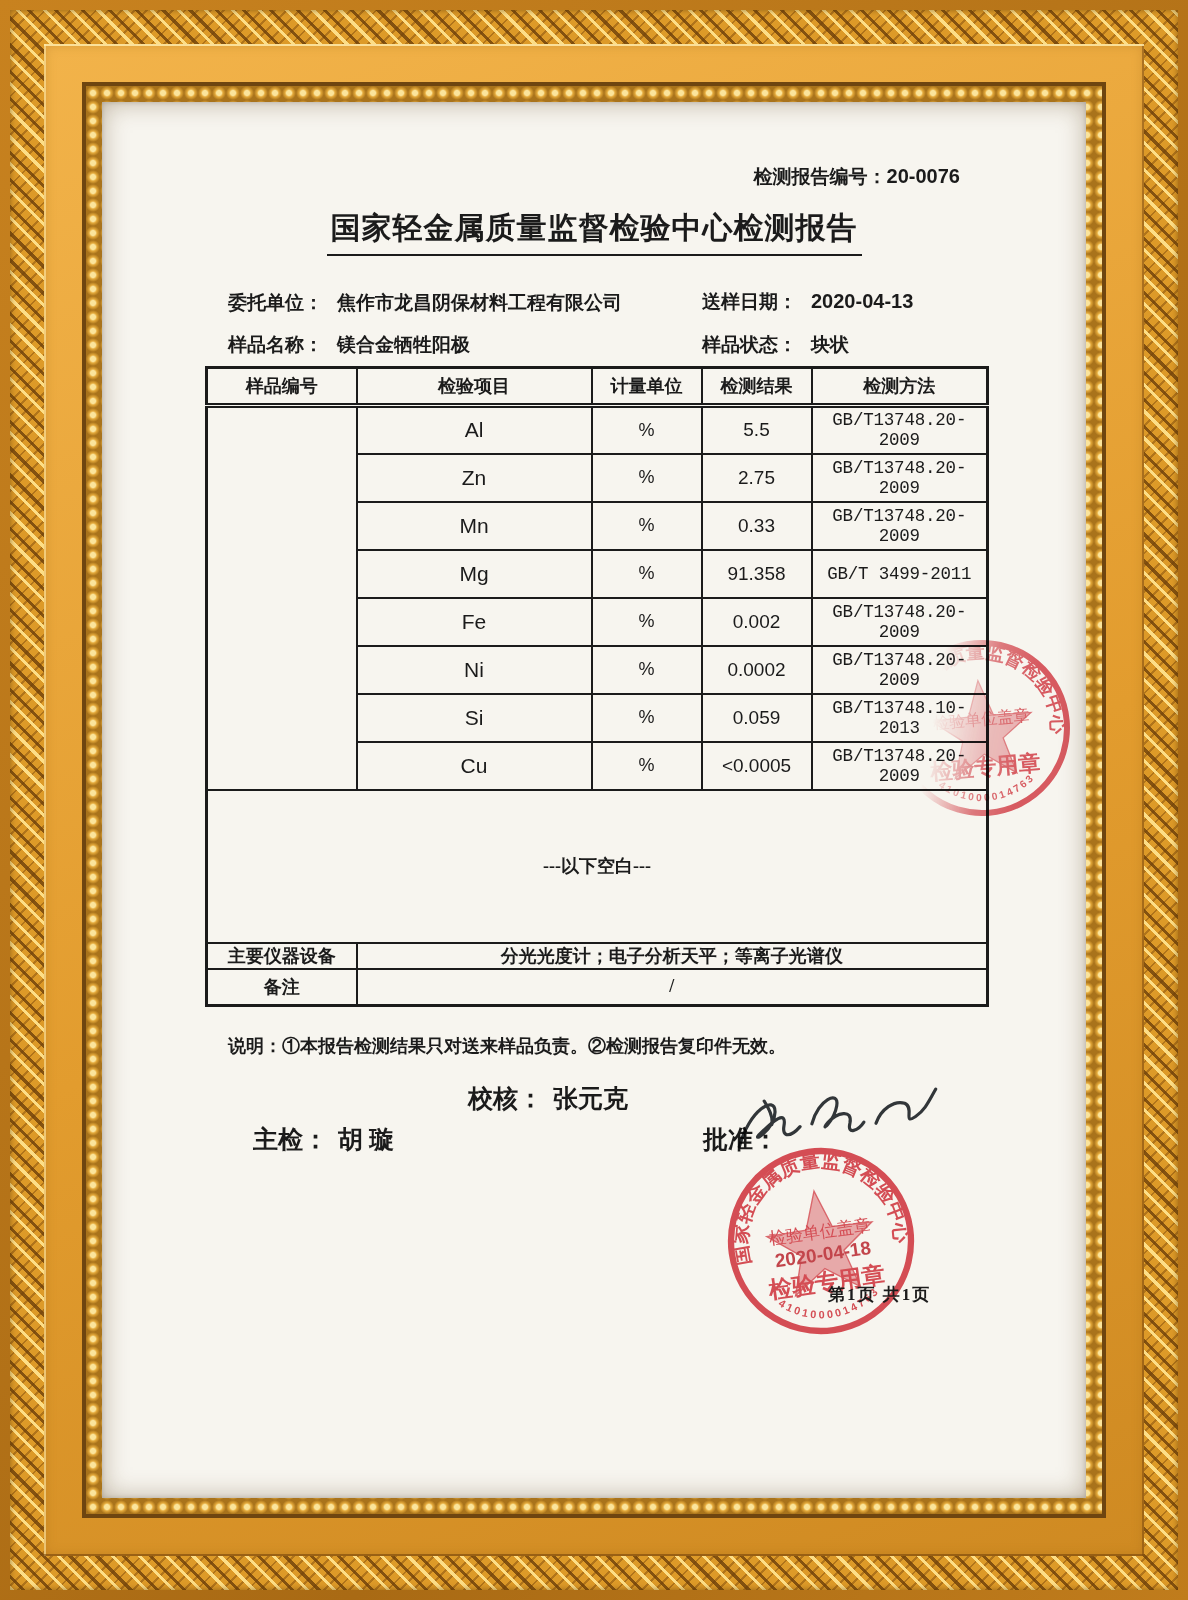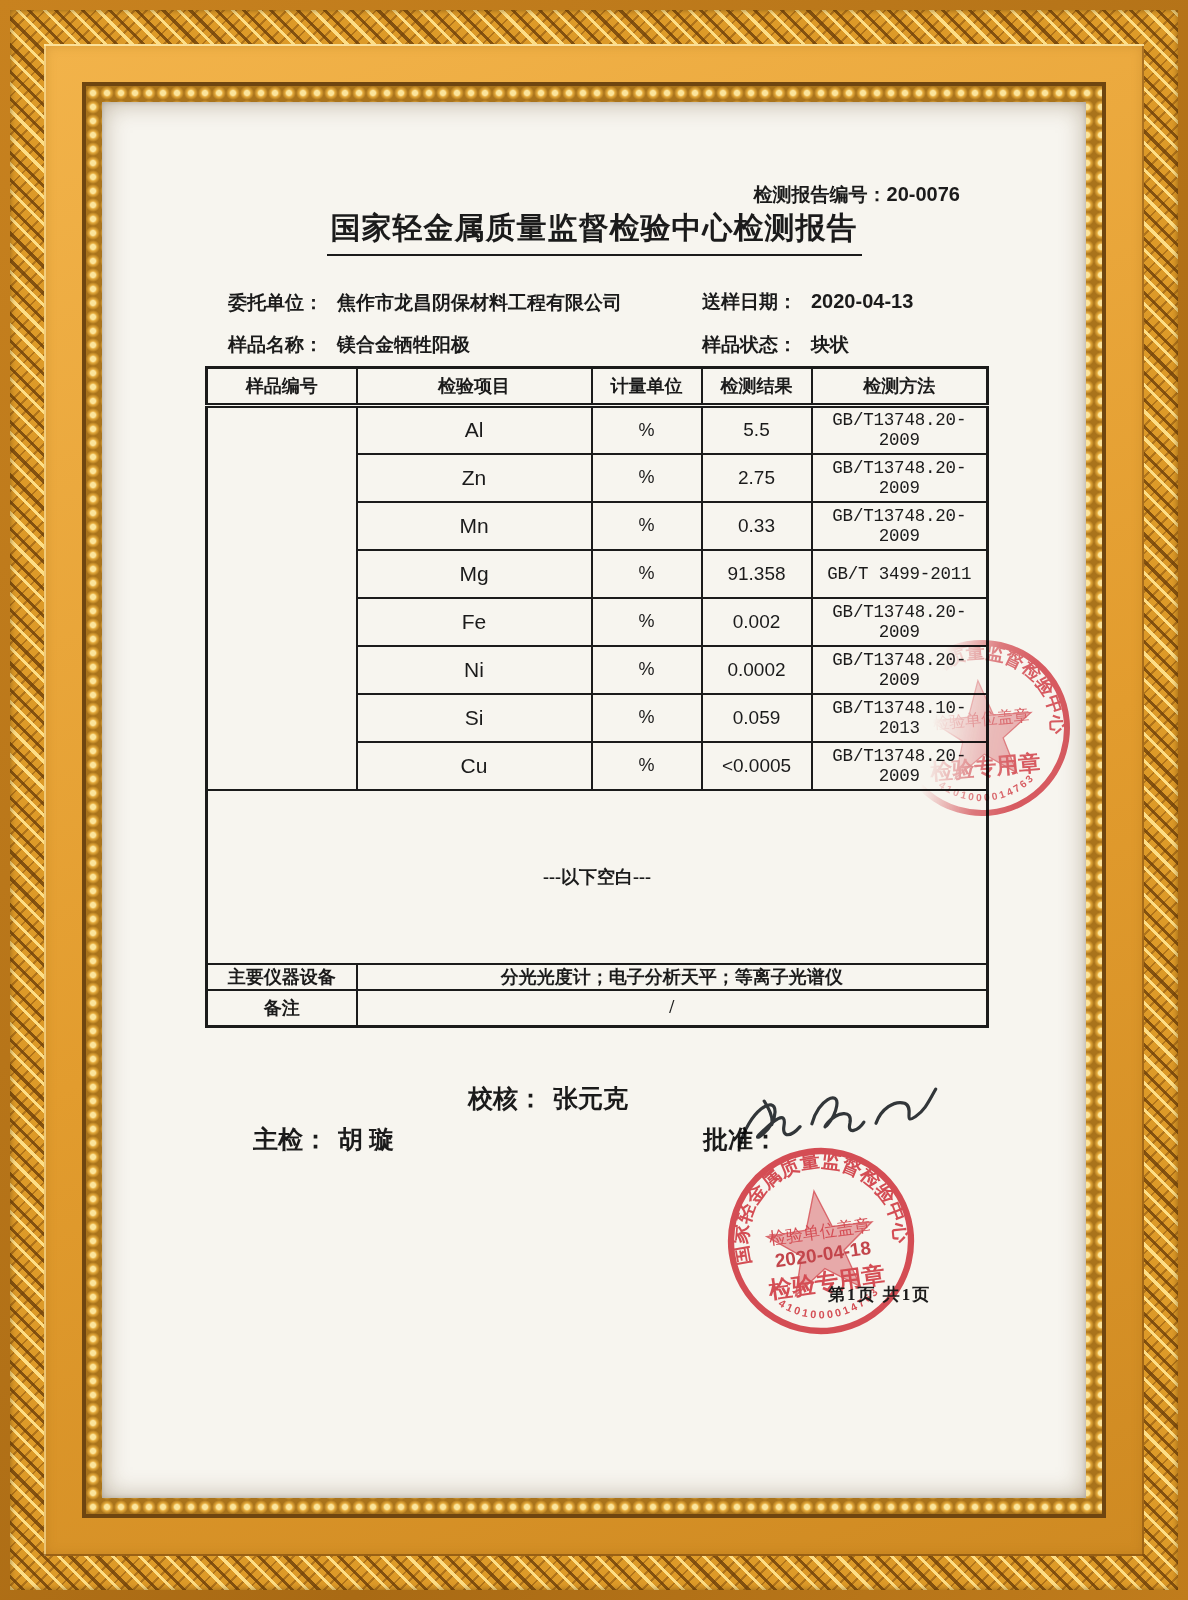--- a/index.html
+++ b/index.html
@@ -21,21 +21,21 @@
   .f4{width:100%;height:100%;padding:4px;background:#6e4510;}
   .f5{width:100%;height:100%;padding:16px;background-color:#dfa132;
       background-image:radial-gradient(circle at 7px 7px,#fbe49b 2.5px,#e4a93a 4px,#a9731b 7px);
       background-size:14px 14px;}
   .paper{width:100%;height:100%;position:relative;background:#f7f5ef;
       box-shadow:inset 0 0 26px rgba(80,50,10,.35), inset 0 0 5px rgba(0,0,0,.18);
       overflow:hidden;}
 
   
   .abs{position:absolute;}
-  .report-no{top:80px;right:126px;font-size:19px;font-weight:bold;}
+  .report-no{top:62px;right:126px;font-size:19px;font-weight:bold;}
   .report-no .num{font-family:"Liberation Sans",sans-serif;font-size:20px;}
   .doc-title{top:106px;left:0;width:100%;text-align:center;}
   .doc-title span{display:inline-block;font-family:"Liberation Sans",sans-serif;font-weight:bold;
       font-size:30px;letter-spacing:1px;border-bottom:2.5px solid #1b1b1b;padding:0 4px 5px 4px;}
   .info-item{white-space:nowrap;font-size:19px;font-weight:bold;}
   .info-item .val{margin-left:14px;}
   .info-item .val-num{margin-left:14px;font-family:"Liberation Sans",sans-serif;font-size:20px;}
 
   table.rpt{position:absolute;left:103px;top:264px;width:781px;border-collapse:collapse;
       border:3px solid #1b1b1b;table-layout:fixed;}
@@ -155,34 +155,35 @@
             <td class="unit">%</td>
             <td class="result">0.059</td>
             <td class="method">GB/T13748.10-2013</td>
           </tr>
           <tr style="height:48px">
             <td class="item">Cu</td>
             <td class="unit">%</td>
             <td class="result">&lt;0.0005</td>
             <td class="method">GB/T13748.20-2009</td>
           </tr>
-          <tr style="height:174px">
+          <tr style="height:153px">
             <td class="blank-cell" colspan="5">---以下空白---</td>
           </tr>
           <tr style="height:24px">
             <td class="lbl-cell">主要仪器设备</td>
             <td class="free-cell" colspan="4">分光光度计；电子分析天平；等离子光谱仪</td>
           </tr>
           <tr style="height:37px">
             <td class="lbl-cell">备注</td>
             <td class="free-cell" colspan="4">/</td>
           </tr>
         </tbody>
                 </table>
 
+        <div class="abs note-line">说明：①本报告检测结果只对送来样品负责。②检测报告复印件无效。</div>
 
         <div class="abs sig" style="left:151px;top:1021px">
           <span>主检：</span><span class="val">胡  璇</span>
         </div>
         <div class="abs sig" style="left:366px;top:980px">
           <span>校核：</span><span class="val">张元克</span>
         </div>
         <div class="abs sig" style="left:601px;top:1021px">
           <span>批准：</span>
         </div>

